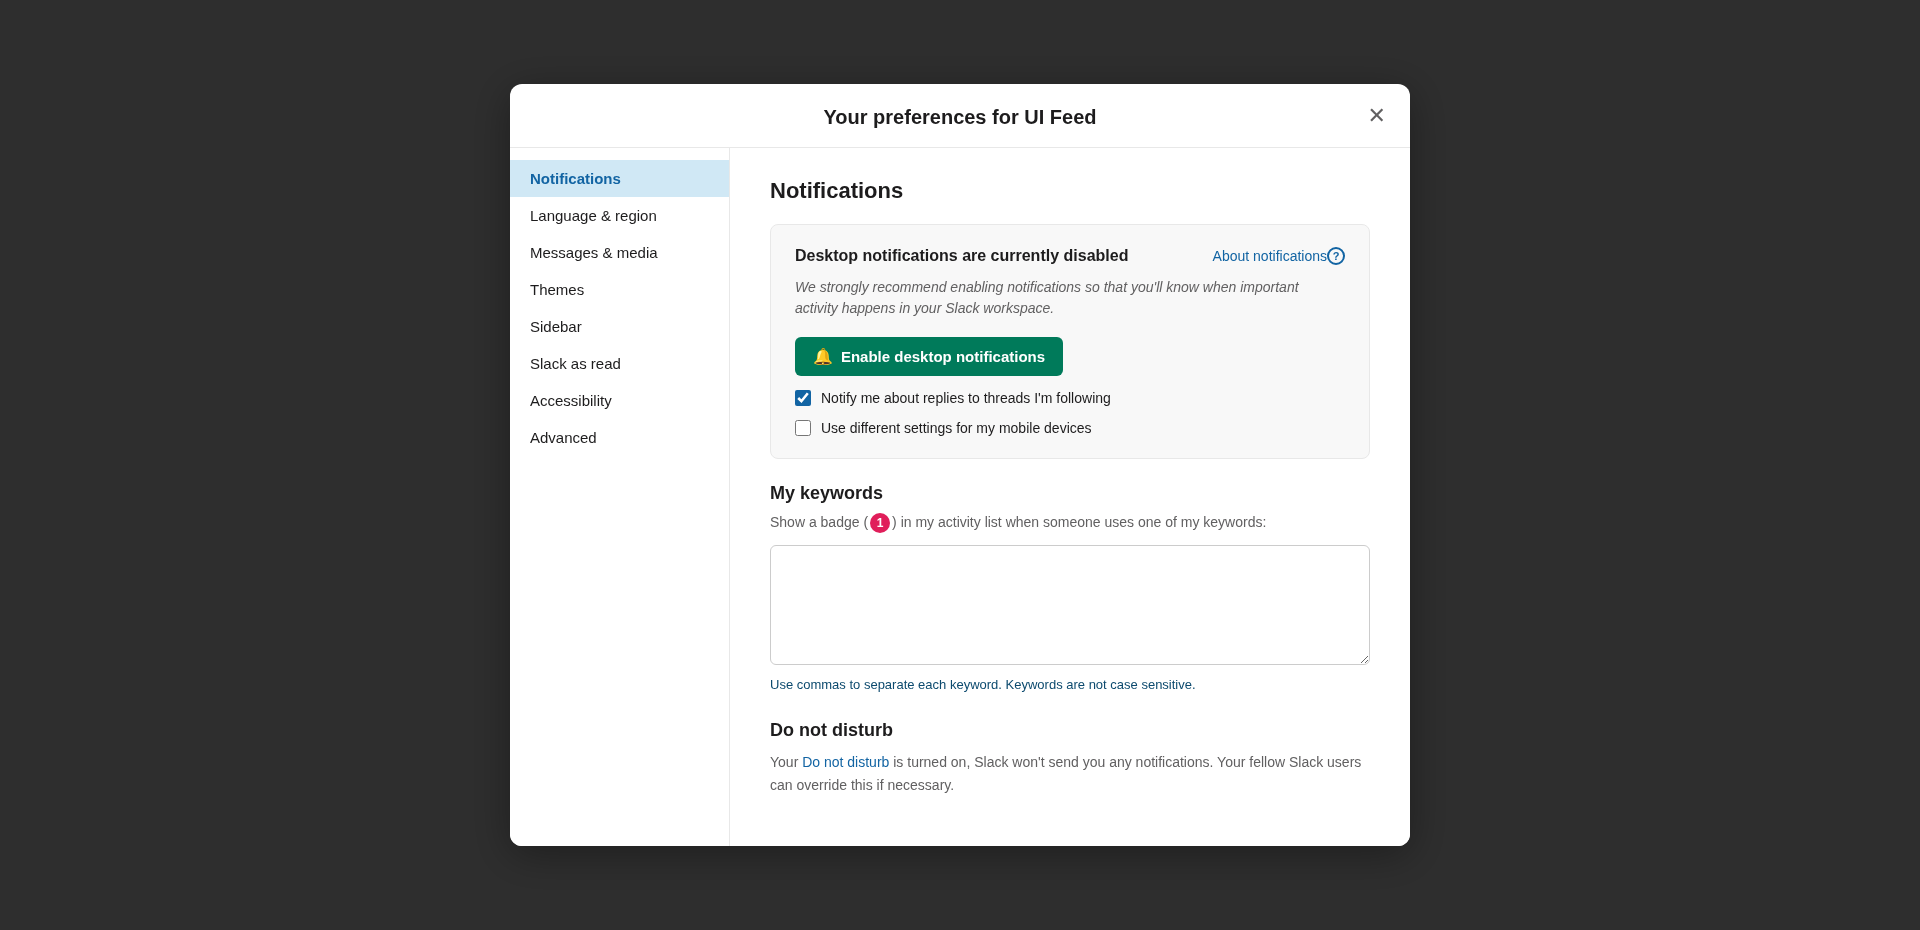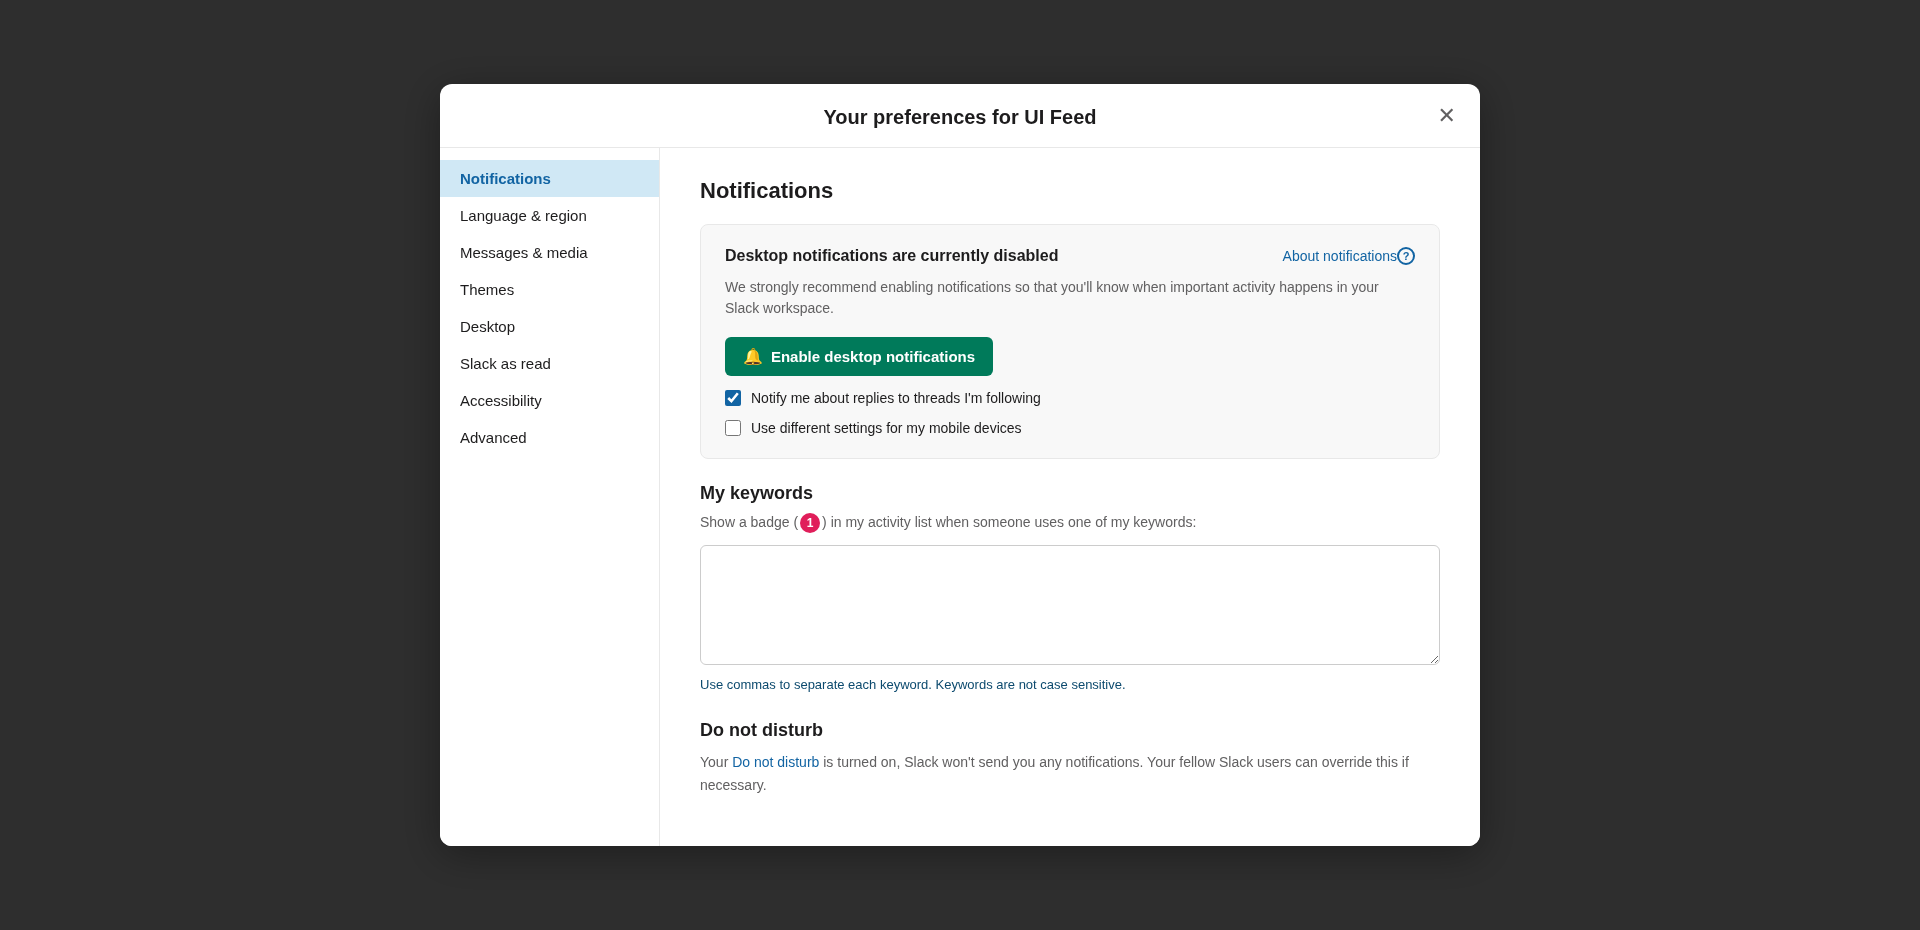--- a/index.html
+++ b/index.html
@@ -25,21 +25,21 @@
       top: 0; left: 0; right: 0; bottom: 0;
       background: rgba(0,0,0,0.55);
       display: flex;
       align-items: center;
       justify-content: center;
     }
 
     .modal {
       background: #fff;
       border-radius: 12px;
-      width: 1040px;
+      width: 900px;
       max-height: 860px;
       display: flex;
       flex-direction: column;
       position: relative;
       overflow: hidden;
       box-shadow: 0 8px 40px rgba(0,0,0,0.35);
     }
 
     .modal-header {
       display: flex;
@@ -166,20 +166,21 @@
       font-weight: 700;
       color: #1264a3;
       flex-shrink: 0;
     }
 
     .desktop-notif-desc {
       font-size: 14px;
       color: #616061;
       line-height: 1.5;
       margin-bottom: 18px;
+      font-style: italic;
     }
 
     .enable-button {
       display: inline-flex;
       align-items: center;
       gap: 8px;
       background: #007a5a;
       color: #fff;
       border: none;
       border-radius: 6px;
@@ -295,21 +296,21 @@
       <button class="close-button" title="Close">✕</button>
     </div>
 
     <div class="modal-body">
 
       <nav class="sidebar">
           <div class="sidebar-item active">Notifications</div>
           <div class="sidebar-item">Language &amp; region</div>
           <div class="sidebar-item">Messages &amp; media</div>
           <div class="sidebar-item">Themes</div>
-          <div class="sidebar-item">Desktop</div>
+          <div class="sidebar-item">Sidebar</div>
           <div class="sidebar-item">Slack as read</div>
           <div class="sidebar-item">Accessibility</div>
           <div class="sidebar-item">Advanced</div>
         </nav>
 
       <div class="main-content">
 
         <h2 class="section-title">Notifications</h2>
 
         <div class="desktop-notif-box">

